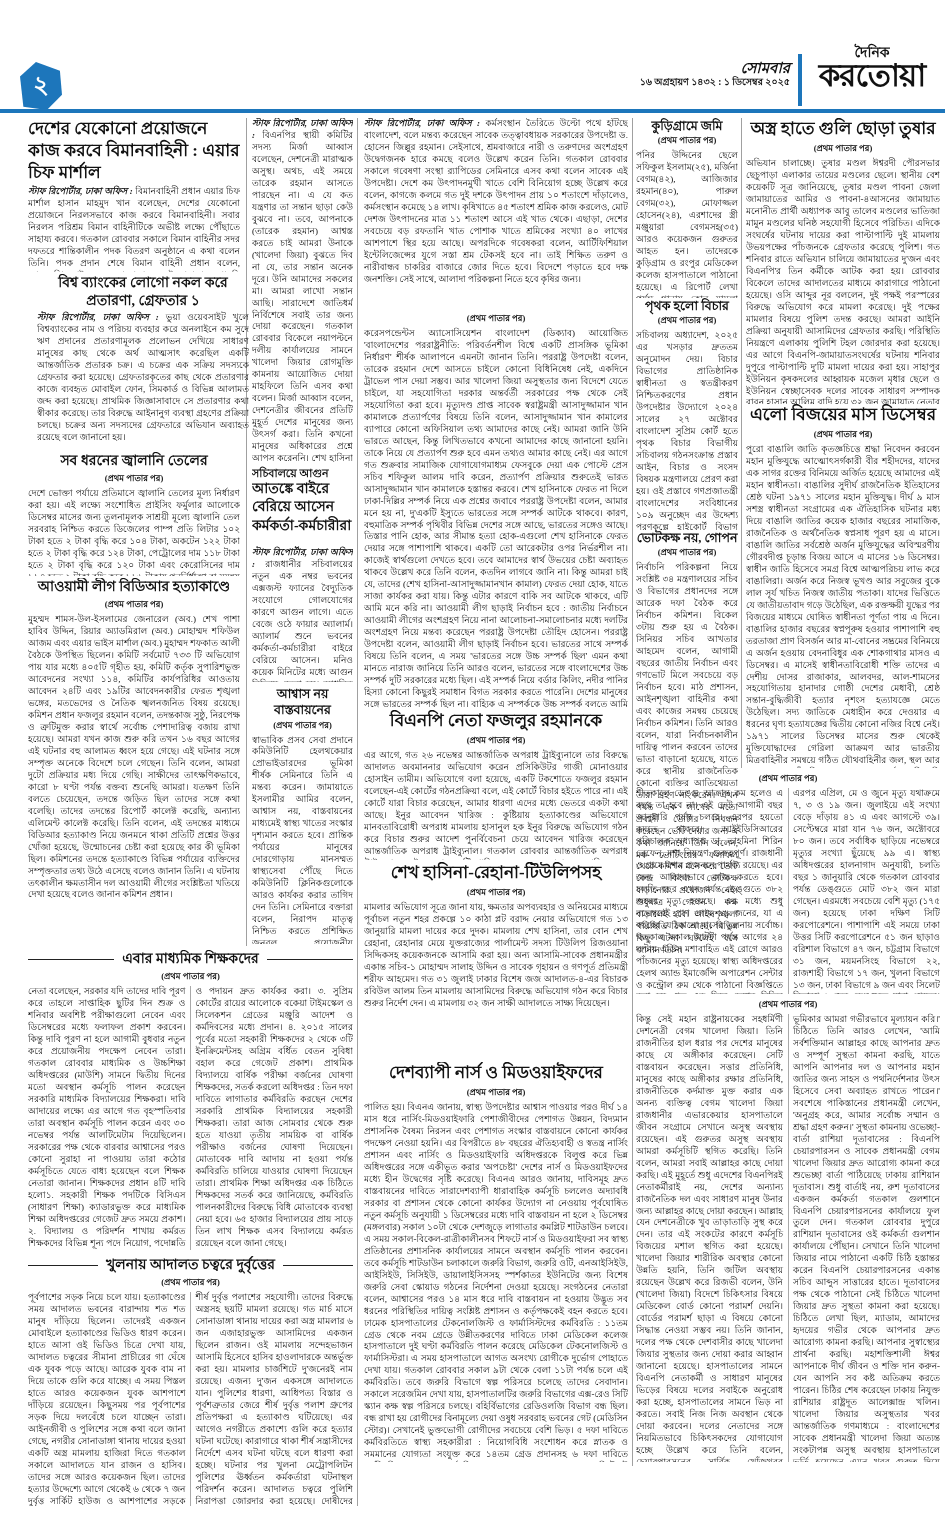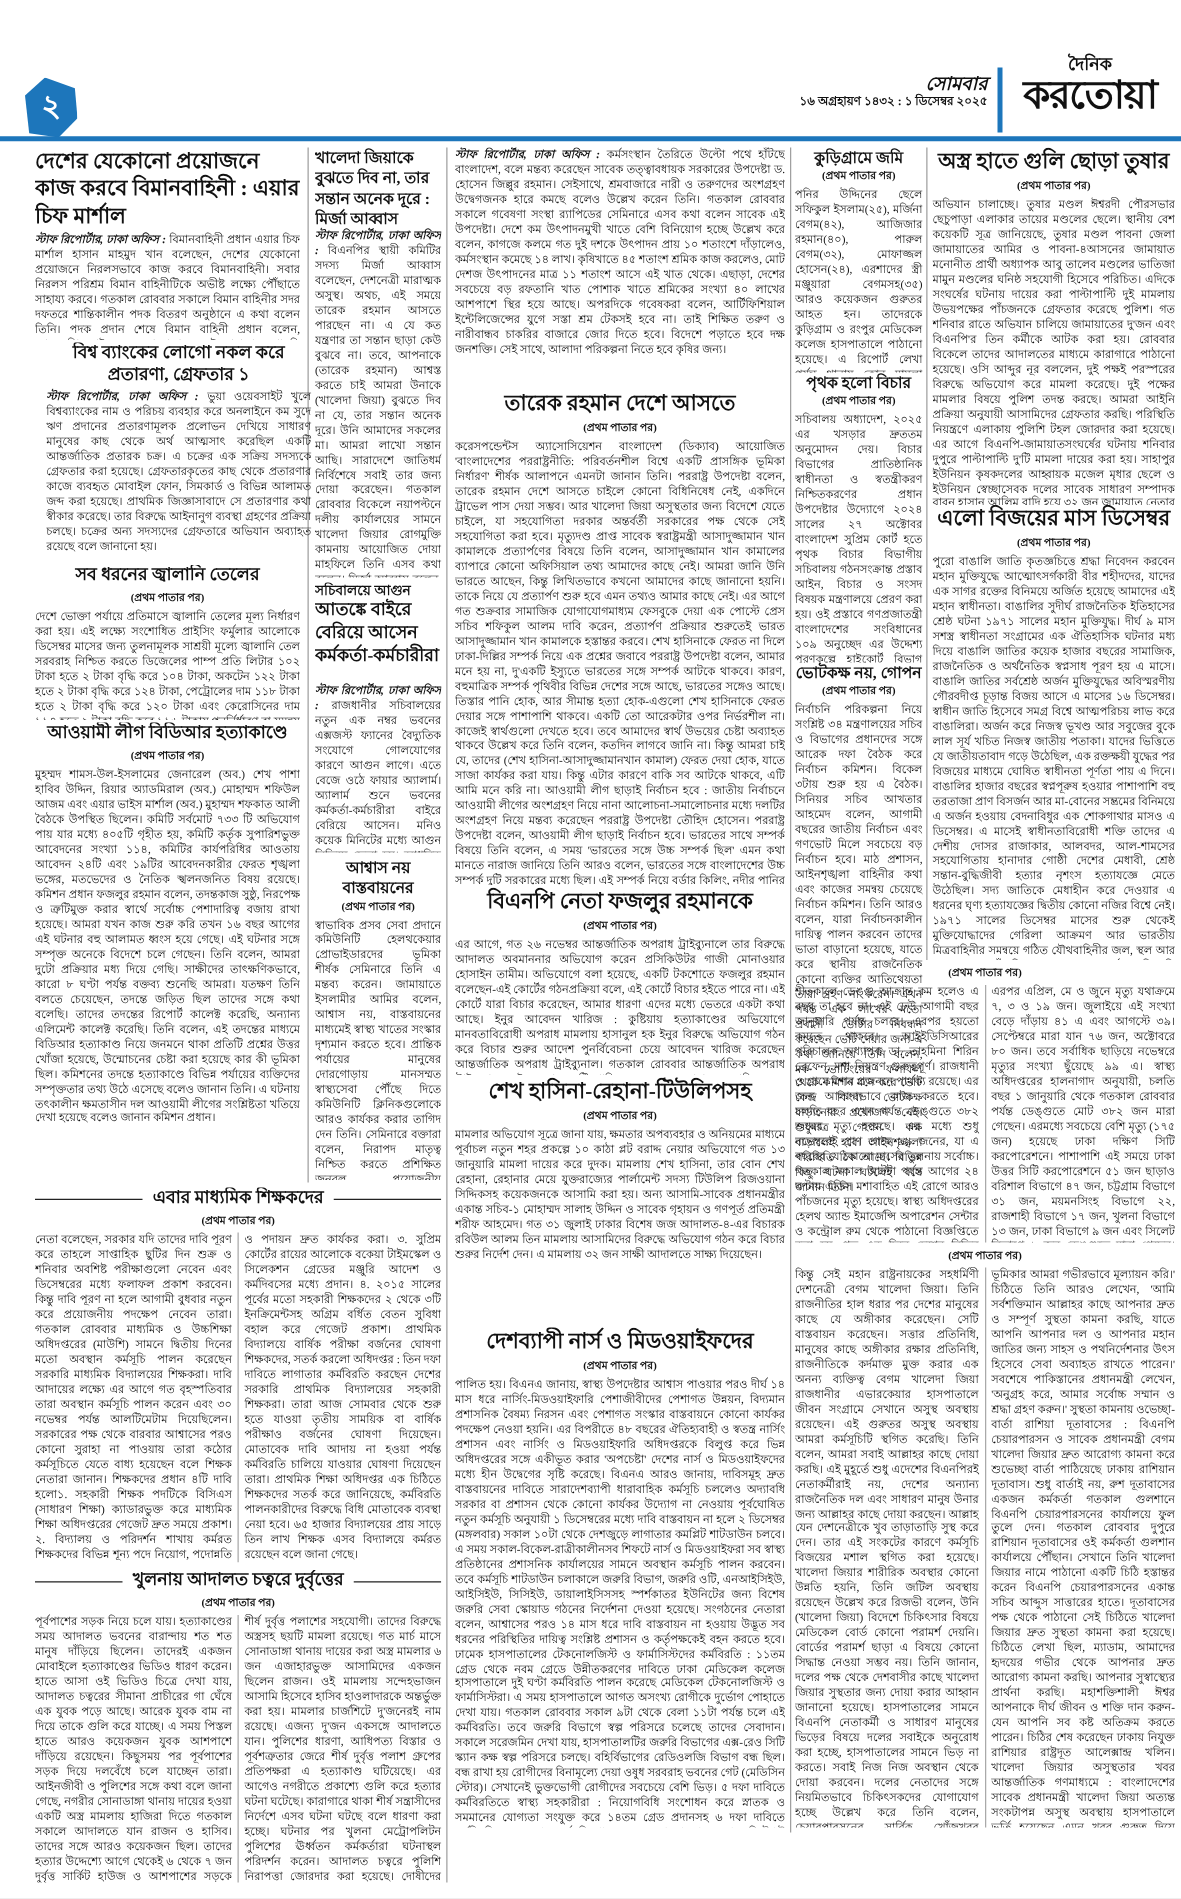--- a/index.html
+++ b/index.html
@@ -89,42 +89,40 @@
 
   <article class="art" style="left:28px;top:1256px;width:325px;height:250px;">
     <h2 class="h-md flanked">
         <span>খুলনায় আদালত চত্বরে দুর্বৃত্তের</span>
       </h2>
     <div class="continued">(প্রথম পাতার পর)</div>
     <p class="body-text cols2">পূর্বপাশের সড়ক নিয়ে চলে যায়। হত্যাকাণ্ডের সময় আদালত ভবনের বারান্দায় শত শত মানুষ দাঁড়িয়ে ছিলেন। তাদেরই একজন মোবাইলে হত্যাকাণ্ডের ভিডিও ধারণ করেন। হাতে আসা ওই ভিডিও চিত্রে দেখা যায়, আদালত চত্বরের সীমানা প্রাচীরের গা ঘেঁষে এক যুবক পড়ে আছে। আরেক যুবক বাম না দিয়ে তাকে গুলি করে যাচ্ছে। এ সময় পিস্তল হাতে আরও কয়েকজন যুবক আশপাশে দাঁড়িয়ে রয়েছেন। কিছুসময় পর পূর্বপাশের সড়ক দিয়ে দলবেঁধে চলে যাচ্ছেন তারা। আইনজীবী ও পুলিশের সঙ্গে কথা বলে জানা গেছে, নগরীর সোনাডাঙ্গা থানায় দায়ের হওয়া একটি অস্ত্র মামলায় হাজিরা দিতে গতকাল সকালে আদালতে যান রাজন ও হাসিব। তাদের সঙ্গে আরও কয়েকজন ছিল। তাদের হত্যার উদ্দেশ্যে আগে থেকেই ৬ থেকে ৭ জন দুর্বৃত্ত সার্কিট হাউজ ও আশপাশের সড়কে অপেক্ষায় ছিল। হাজিরা দিয়ে বের হওয়ার সঙ্গে সঙ্গে তারা হত্যাকাণ্ড ঘটায়। খুলনা সদর থানার ওসি শফিকুল ইসলাম জানান, রাজন শীর্ষ দুর্বৃত্ত পলাশের সহযোগী। তাদের বিরুদ্ধে অস্ত্রসহ ছয়টি মামলা রয়েছে। গত মার্চ মাসে সোনাডাঙ্গা থানায় দায়ের করা অস্ত্র মামলার ৬ জন এজাহারভুক্ত আসামিদের একজন ছিলেন রাজন। ওই মামলায় সন্দেহভাজন আসামি হিসেবে হাসিব হাওলাদারকে অন্তর্ভুক্ত করা হয়। মামলার চার্জশিটে দু'জনেরই নাম রয়েছে। এজন্য দু'জন একসঙ্গে আদালতে যান। পুলিশের ধারণা, আধিপত্য বিস্তার ও পূর্বশত্রুতার জেরে শীর্ষ দুর্বৃত্ত পলাশ গ্রুপের প্রতিপক্ষরা এ হত্যাকাণ্ড ঘটিয়েছে। এর আগেও নগরীতে প্রকাশ্যে গুলি করে হত্যার ঘটনা ঘটেছে। কারাগারে থাকা শীর্ষ সন্ত্রাসীদের নির্দেশে এসব ঘটনা ঘটছে বলে ধারণা করা হচ্ছে। ঘটনার পর খুলনা মেট্রোপলিটন পুলিশের ঊর্ধ্বতন কর্মকর্তারা ঘটনাস্থল পরিদর্শন করেন। আদালত চত্বরে পুলিশি নিরাপত্তা জোরদার করা হয়েছে। দোষীদের গ্রেফতারে অভিযান চলছে বলে জানিয়েছে পুলিশ।</p>
   </article>
 
   <article class="art" style="left:252px;top:118px;width:101px;height:344px;">
-    <h2 class="h-sm">খালেদা জিয়াকে বুঝতে দিব না, তার সন্তান অনেক দূরে : মির্জা আব্বাস</h2>
     <p class="body-text"><span class="byline">স্টাফ রিপোর্টার, ঢাকা অফিস :</span> <span>বিএনপির স্থায়ী কমিটির সদস্য মির্জা আব্বাস বলেছেন, দেশনেত্রী মারাত্মক অসুস্থ। অথচ, এই সময়ে তারেক রহমান আসতে পারছেন না। এ যে কত যন্ত্রণার তা সন্তান ছাড়া কেউ বুঝবে না। তবে, আপনাকে (তারেক রহমান) আশ্বস্ত করতে চাই আমরা উনাকে (খালেদা জিয়া) বুঝতে দিব না যে, তার সন্তান অনেক দূরে। উনি আমাদের সকলের মা। আমরা লাখো সন্তান আছি। সারাদেশে জাতিধর্ম নির্বিশেষে সবাই তার জন্য দোয়া করেছেন। গতকাল রোববার বিকেলে নয়াপল্টনে দলীয় কার্যালয়ের সামনে খালেদা জিয়ার রোগমুক্তি কামনায় আয়োজিত দোয়া মাহফিলে তিনি এসব কথা বলেন। মির্জা আব্বাস বলেন, দেশনেত্রীর জীবনের প্রতিটি মুহূর্ত দেশের মানুষের জন্য উৎসর্গ করা। তিনি কখনো মানুষের অধিকারের প্রশ্নে আপস করেননি। শেখ হাসিনা বলেছিলেন একদিনের জন্য শান্তিতে থাকতে দিব না। তিনি তাই করেছিলেন।</span></p>
   </article>
 
   <article class="art" style="left:252px;top:466px;width:101px;height:216px;">
     <h2 class="h-sm" style="font-size:11px;">সচিবালয়ে আগুন</h2>
     <h2 class="h-sm" style="font-size:14px;margin-bottom:12px;">আতঙ্কে বাইরে বেরিয়ে আসেন কর্মকর্তা-কর্মচারীরা</h2>
     <p class="body-text"><span class="byline">স্টাফ রিপোর্টার, ঢাকা অফিস :</span> <span>রাজধানীর সচিবালয়ের নতুন এক নম্বর ভবনের এক্সজস্ট ফ্যানের বৈদ্যুতিক সংযোগে গোলযোগের কারণে আগুন লাগে। এতে বেজে ওঠে ফায়ার অ্যালার্ম। অ্যালার্ম শুনে ভবনের কর্মকর্তা-কর্মচারীরা বাইরে বেরিয়ে আসেন। মনিও কয়েক মিনিটের মধ্যে আগুন নিভিয়ে ফেলা হয়। আধুনিক স্থাপত্যকলায় নির্মিত ২১ তলা এ ভবনে মন্ত্রিপরিষদ বিভাগ ও জনপ্রশাসন মন্ত্রণালয়ের কর্মকর্তারা অফিস করেন। দুপুর ২টার দিকে নতুন এক নম্বর ভবনের দশম তলায় বিদ্যুৎ বিভ্রাট হয় বলে জানান সচিবালয় ফায়ার ইউনিটে দায়িত্ব পালনকারী ফায়ার ফাইটার মো. রুবেল।</span></p>
   </article>
 
   <article class="art" style="left:252px;top:686px;width:101px;height:258px;">
     <h2 class="h-sm" style="text-align:center;">আশ্বাস নয় বাস্তবায়নের</h2>
     <div class="continued">(প্রথম পাতার পর)</div>
     <p class="body-text">স্বাভাবিক প্রসব সেবা প্রদানে কমিউনিটি হেলথকেয়ার প্রোভাইডারদের ভূমিকা শীর্ষক সেমিনারে তিনি এ মন্তব্য করেন। জামায়াতে ইসলামীর আমির বলেন, আশ্বাস নয়, বাস্তবায়নের মাধ্যমেই স্বাস্থ্য খাতের সংস্কার দৃশ্যমান করতে হবে। প্রান্তিক পর্যায়ের মানুষের দোরগোড়ায় মানসম্মত স্বাস্থ্যসেবা পৌঁছে দিতে কমিউনিটি ক্লিনিকগুলোকে আরও কার্যকর করার তাগিদ দেন তিনি। সেমিনারে বক্তারা বলেন, নিরাপদ মাতৃত্ব নিশ্চিত করতে প্রশিক্ষিত জনবল, প্রয়োজনীয় উপকরণ ও তদারকি বাড়াতে হবে। স্বাভাবিক প্রসবের হার বাড়াতে সচেতনতা কার্যক্রম জোরদারের ওপরও গুরুত্ব দেয়া হয় সেমিনারে। স্বাস্থ্য খাতে দক্ষ জনবল গড়ে তুলতে প্রশিক্ষণ কার্যক্রম সম্প্রসারণের দাবিও জানানো হয়।</p>
   </article>
 
   <article class="art" style="left:364px;top:118px;width:264px;height:192px;">
     <p class="body-text"><span class="byline">স্টাফ রিপোর্টার, ঢাকা অফিস :</span> <span>কর্মসংস্থান তৈরিতে উল্টো পথে হাঁটছে বাংলাদেশ, বলে মন্তব্য করেছেন সাবেক তত্ত্বাবধায়ক সরকারের উপদেষ্টা ড. হোসেন জিল্লুর রহমান। সেইসাথে, শ্রমবাজারে নারী ও তরুণদের অংশগ্রহণ উদ্বেগজনক হারে কমছে বলেও উল্লেখ করেন তিনি। গতকাল রোববার সকালে গবেষণা সংস্থা র‌্যাপিডের সেমিনারে এসব কথা বলেন সাবেক এই উপদেষ্টা। দেশে কম উৎপাদনমুখী খাতে বেশি বিনিয়োগ হচ্ছে উল্লেখ করে বলেন, কাগজে কলমে গত দুই দশকে উৎপাদন প্রায় ১০ শতাংশে দাঁড়ালেও, কর্মসংস্থান কমেছে ১৪ লাখ। কৃষিখাতে ৪৫ শতাংশ শ্রমিক কাজ করলেও, মোট দেশজ উৎপাদনের মাত্র ১১ শতাংশ আসে এই খাত থেকে। এছাড়া, দেশের সবচেয়ে বড় রফতানি খাত পোশাক খাতে শ্রমিকের সংখ্যা ৪০ লাখের আশপাশে স্থির হয়ে আছে। অপরদিকে গবেষকরা বলেন, আর্টিফিশিয়াল ইন্টেলিজেন্সের যুগে সস্তা শ্রম টেকসই হবে না। তাই শিক্ষিত তরুণ ও নারীবান্ধব চাকরির বাজারে জোর দিতে হবে। বিদেশে পড়াতে হবে দক্ষ জনশক্তি। সেই সাথে, আলাদা পরিকল্পনা নিতে হবে কৃষির জন্য।</span></p>
   </article>
 
   <article class="art" style="left:364px;top:312px;width:264px;height:396px;">
-    <h2 class="h-lg">তারেক রহমান দেশে আসতে</h2>
     <div class="continued">(প্রথম পাতার পর)</div>
     <p class="body-text">করেসপন্ডেন্টস অ্যাসোসিয়েশন বাংলাদেশ (ডিক্যাব) আয়োজিত 'বাংলাদেশের পররাষ্ট্রনীতি: পরিবর্তনশীল বিশ্বে একটি প্রাসঙ্গিক ভূমিকা নির্ধারণ' শীর্ষক আলাপনে এমনটা জানান তিনি। পররাষ্ট্র উপদেষ্টা বলেন, তারেক রহমান দেশে আসতে চাইলে কোনো বিধিনিষেধ নেই, একদিনে ট্রাভেল পাস দেয়া সম্ভব। আর খালেদা জিয়া অসুস্থতার জন্য বিদেশে যেতে চাইলে, যা সহযোগিতা দরকার অন্তর্বর্তী সরকারের পক্ষ থেকে সেই সহযোগিতা করা হবে। মৃত্যুদণ্ড প্রাপ্ত সাবেক স্বরাষ্ট্রমন্ত্রী আসাদুজ্জামান খান কামালকে প্রত্যার্পণের বিষয়ে তিনি বলেন, আসাদুজ্জামান খান কামালের ব্যাপারে কোনো অফিসিয়াল তথ্য আমাদের কাছে নেই। আমরা জানি উনি ভারতে আছেন, কিন্তু লিখিতভাবে কখনো আমাদের কাছে জানানো হয়নি। তাকে নিয়ে যে প্রত্যার্পণ শুরু হবে এমন তথ্যও আমার কাছে নেই। এর আগে গত শুক্রবার সামাজিক যোগাযোগমাধ্যম ফেসবুকে দেয়া এক পোস্টে প্রেস সচিব শফিকুল আলম দাবি করেন, প্রত্যার্পণ প্রক্রিয়ার শুরুতেই ভারত আসাদুজ্জামান খান কামালকে হস্তান্তর করবে। শেখ হাসিনাকে ফেরত না দিলে ঢাকা-দিল্লির সম্পর্ক নিয়ে এক প্রশ্নের জবাবে পররাষ্ট্র উপদেষ্টা বলেন, আমার মনে হয় না, দু'একটি ইস্যুতে ভারতের সঙ্গে সম্পর্ক আটকে থাকবে। কারণ, বহুমাত্রিক সম্পর্ক পৃথিবীর বিভিন্ন দেশের সঙ্গে আছে, ভারতের সঙ্গেও আছে। তিস্তার পানি হোক, আর সীমান্ত হত্যা হোক-এগুলো শেখ হাসিনাকে ফেরত দেয়ার সঙ্গে পাশাপাশি থাকবে। একটি তো আরেকটার ওপর নির্ভরশীল না। কাজেই স্বার্থগুলো দেখতে হবে। তবে আমাদের স্বার্থ উভয়ের চেষ্টা অব্যাহত থাকবে উল্লেখ করে তিনি বলেন, কতদিন লাগবে জানি না। কিন্তু আমরা চাই যে, তাদের (শেখ হাসিনা-আসাদুজ্জামানখান কামাল) ফেরত দেয়া হোক, যাতে সাজা কার্যকর করা যায়। কিন্তু এটার কারণে বাকি সব আটকে থাকবে, এটি আমি মনে করি না। আওয়ামী লীগ ছাড়াই নির্বাচন হবে : জাতীয় নির্বাচনে আওয়ামী লীগের অংশগ্রহণ নিয়ে নানা আলোচনা-সমালোচনার মধ্যে দলটির অংশগ্রহণ নিয়ে মন্তব্য করেছেন পররাষ্ট্র উপদেষ্টা তৌহিদ হোসেন। পররাষ্ট্র উপদেষ্টা বলেন, আওয়ামী লীগ ছাড়াই নির্বাচন হবে। ভারতের সাথে সম্পর্ক বিষয়ে তিনি বলেন, এ সময় 'ভারতের সঙ্গে উচ্চ সম্পর্ক ছিল' এমন কথা মানতে নারাজ জানিয়ে তিনি আরও বলেন, ভারতের সঙ্গে বাংলাদেশের উচ্চ সম্পর্ক দুটি সরকারের মধ্যে ছিল। এই সম্পর্ক নিয়ে বর্ডার কিলিং, নদীর পানির হিস্যা কোনো কিছুরই সমাধান বিগত সরকার করতে পারেনি। দেশের মানুষের সঙ্গে ভারতের সম্পর্ক ছিল না। বাহ্যিক এ সম্পর্ককে উচ্চ সম্পর্ক বলতে আমি রাজি নই। পররাষ্ট্র মন্ত্রণালয়ের নতুন দুজনকে চাকরিচ্যুত : চাকরিতে মিথ্যা তথ্য দেয়ায় পররাষ্ট্র মন্ত্রণালয়ের নতুন দুজনকে চাকরিচ্যুত করা হয়েছে বলে জানিয়েছেন পররাষ্ট্র উপদেষ্টা তৌহিদ হোসেন। গতকাল রোববার জাতীয় প্রেসক্লাবে ডিক্যাব আলাপনে সাংবাদিকদের এ তথ্য জানান তিনি। তবে তাদের নাম জানা যায়নি। পররাষ্ট্র উপদেষ্টা বলেন, কোটা একজনকে চাকরিচ্যুত করা খুব কঠিন কাজ। হয়তো মাস খানেকের মধ্যে রাষ্ট্রদূত মোহাম্মদ হারুন আল রশিদের কেস শেষ হবে। প্রসঙ্গত, মরক্কোতে বাংলাদেশের রাষ্ট্রদূত মোহাম্মদ হারুন আল রশিদকে গত বছরের ১১ ডিসেম্বর দেশে ফিরে 'অবিলম্বে' পররাষ্ট্র মন্ত্রণালয়ে যোগ দেয়ার নির্দেশ দেয়া হয়েছিল। নানা অজুহাতে দেশে ফেরা বিলম্বিত করে তিনি চলে যান কানাডায়। এদিকে মক্কায় রাষ্ট্রদূতকে ভিন্ন কারণে ফেরত আসতে বলা হয়েছে বলে জানান পররাষ্ট্র উপদেষ্টা।</p>
   </article>
 
   <article class="art" style="left:364px;top:710px;width:264px;height:150px;">
     <h2 class="h-lg">বিএনপি নেতা ফজলুর রহমানকে</h2>
     <div class="continued">(প্রথম পাতার পর)</div>
     <p class="body-text">এর আগে, গত ২৬ নভেম্বর আন্তর্জাতিক অপরাধ ট্রাইব্যুনালে তার বিরুদ্ধে আদালত অবমাননার অভিযোগ করেন প্রসিকিউটর গাজী মোনাওয়ার হোসাইন তামীম। অভিযোগে বলা হয়েছে, একটি টকশোতে ফজলুর রহমান বলেছেন-এই কোর্টের গঠনপ্রক্রিয়া বলে, এই কোর্টে বিচার হইতে পারে না। এই কোর্টে যারা বিচার করেছেন, আমার ধারণা এদের মধ্যে ভেতরে একটা কথা আছে। ইনুর আবেদন খারিজ : কুষ্টিয়ায় হত্যাকাণ্ডের অভিযোগে মানবতাবিরোধী অপরাধ মামলায় হাসানুল হক ইনুর বিরুদ্ধে অভিযোগ গঠন করে বিচার শুরুর আদেশ পুনর্বিবেচনা চেয়ে আবেদন খারিজ করেছেন আন্তর্জাতিক অপরাধ ট্রাইব্যুনাল। গতকাল রোববার আন্তর্জাতিক অপরাধ ট্রাইব্যুনাল-২ ইনুর আবেদনটি খারিজ করে দেন। আদালতে হাজির হয়ে হাসানুল হক ইনুর আইনজীবীরা দাবি করেন, হত্যাকাণ্ডের সঙ্গে ইনুর কোন সম্পৃক্ততা নেই। অন্যদিকে রাষ্ট্রপক্ষের চিফ প্রসিকিউটর বলেন, ট্রাইব্যুনালে মানবতাবিরোধী অপরাধের বিচার চলছে। সেখানে জুলাই বিপ্লবকে 'কথাকথিত' উল্লেখ করে ইনু রাষ্ট্রদ্রোহিতা করেছেন। উভয় পক্ষের বক্তব্য শুনে আদালত অভিযোগ গঠনের আদেশ পুনর্বিবেচনার আবেদন খারিজ করে দেন। পরে মামলায় প্রসিকিউশন পক্ষ আসার সূচনা বক্তব্য উপস্থাপন করে।</p>
   </article>
 

